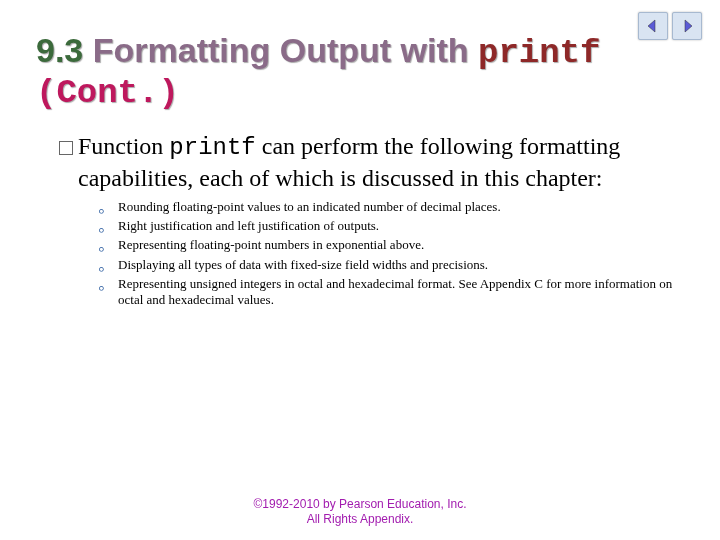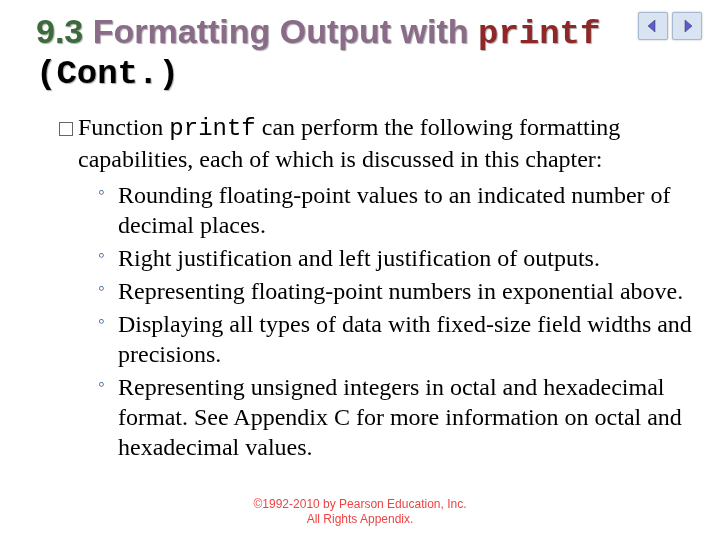--- a/index.html
+++ b/index.html
@@ -11,38 +11,38 @@
     font-family: "Times New Roman", Times, serif;
     color: #000;
     overflow: hidden;
     position: relative;
   }
   .slide {
     width: 720px;
     height: 540px;
     position: relative;
     box-sizing: border-box;
-    padding: 13px 28px 0 36px;
+    padding: 32px 28px 0 36px;
   }
   .title {
     font-family: "Trebuchet MS", Arial, sans-serif;
     font-size: 34px;
     font-weight: bold;
     line-height: 1.1;
     text-shadow: 1px 1px 1px #aaa;
     margin: 0 70px 18px 0;
   }
   .sec-num { color: #3b6a3b; }
   .t-main  { color: #8a6b88; }
   .t-code  {
     color: #8e2828;
     font-family: "Courier New", Courier, monospace;
   }
   .t-cont  {
-    color: #000000;
+    color: #be185d;
     font-family: "Courier New", Courier, monospace;
   }
   .intro {
     font-size: 24px;
     line-height: 1.25;
     margin: 0 8px 6px 0;
     text-indent: -19px;
     padding-left: 42px;
   }
   .intro .chk {
@@ -53,21 +53,21 @@
     margin-right: 5px;
     vertical-align: -1px;
   }
   .intro .code {
     font-family: "Courier New", Courier, monospace;
   }
   ul.bullets {
     list-style: none;
     margin: 0;
     padding: 0 0 0 62px;
-    font-size: 24px;
+    font-size: 13px;
     line-height: 1.25;
   }
   ul.bullets li {
     position: relative;
     padding-left: 20px;
     margin-bottom: 3px;
   }
   ul.bullets li::before {
     content: "◦";
     position: absolute;
@@ -77,21 +77,21 @@
     font-size: 19px;
   }
   .copyright {
     position: absolute;
     bottom: 14px;
     left: 0;
     right: 0;
     text-align: center;
     font-family: "Trebuchet MS", Arial, sans-serif;
     font-size: 12px;
-    color: #ef4444;
+    color: #a21caf;
     line-height: 1.2;
   }
   .nav {
     position: absolute;
     top: 12px;
     right: 18px;
     display: flex;
     gap: 4px;
   }
   .nav-btn {

